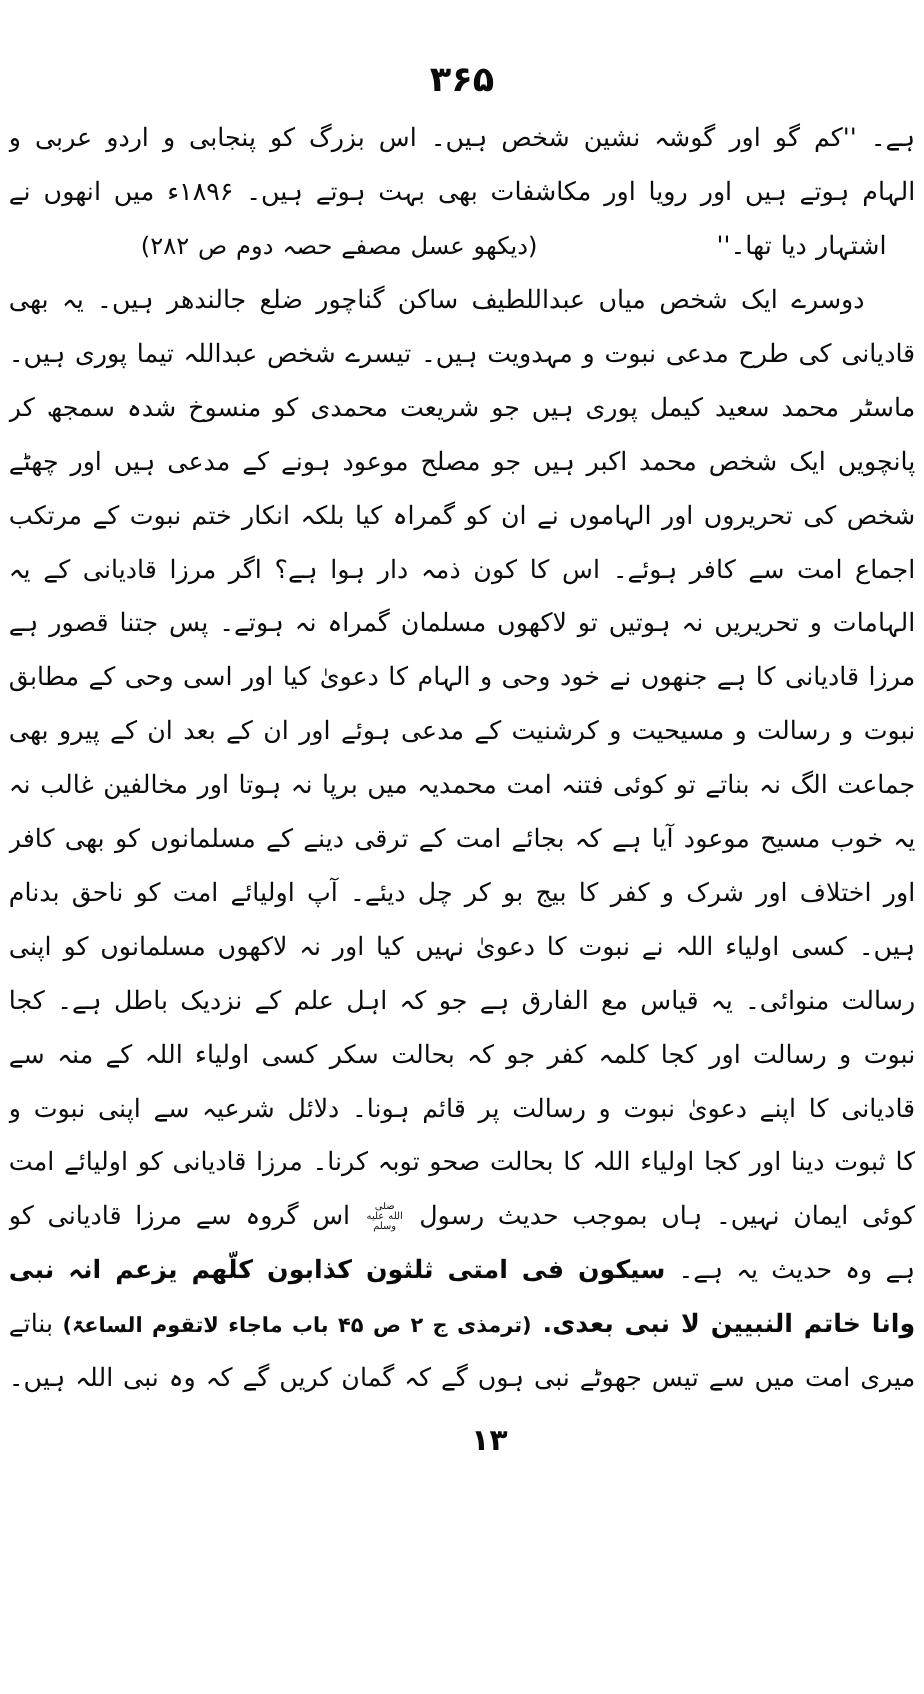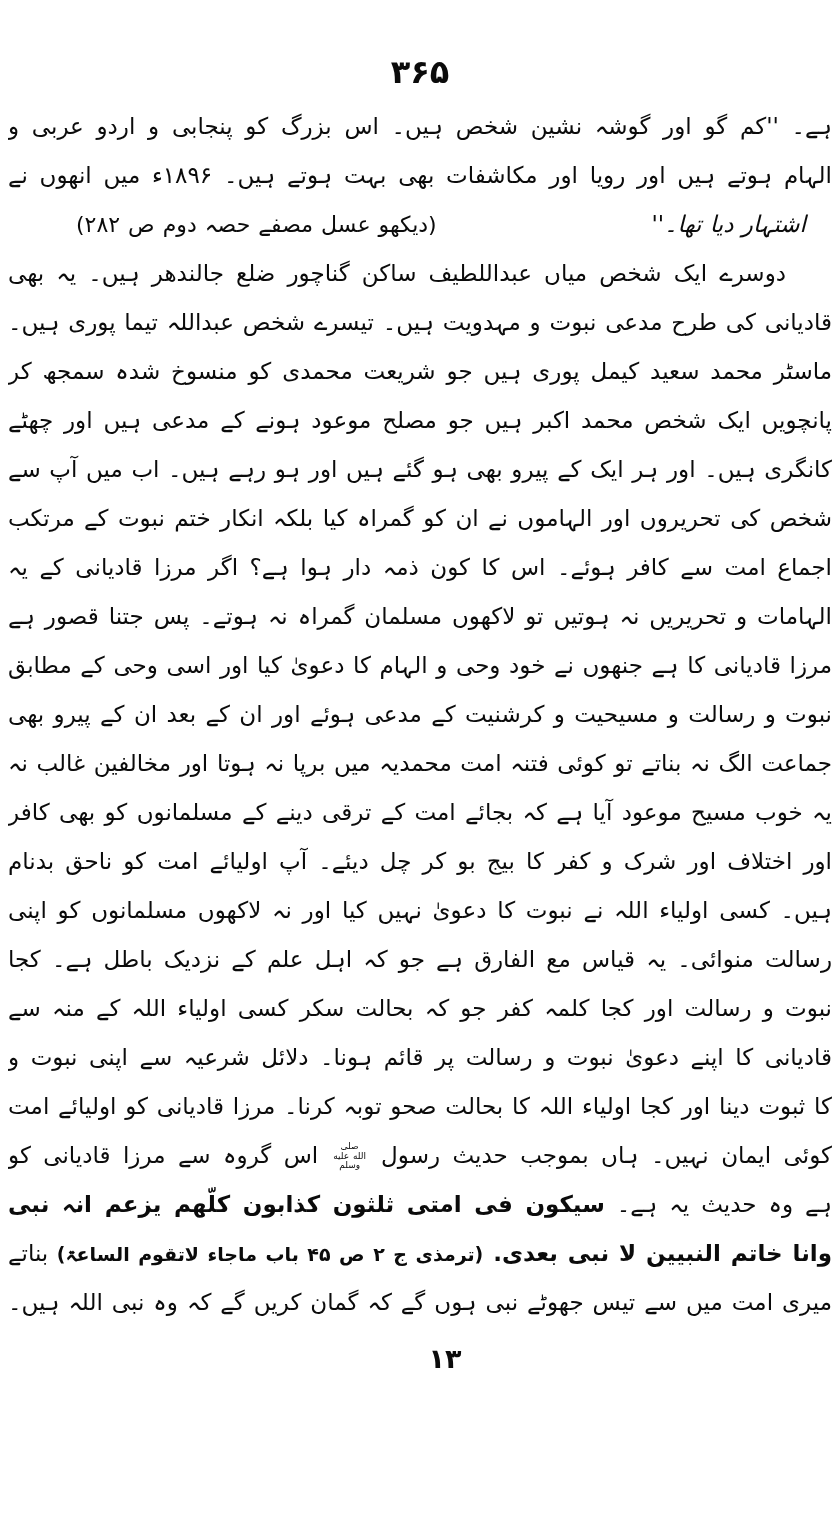--- a/index.html
+++ b/index.html
@@ -37,22 +37,22 @@
     word-spacing:1px;
   }
   .line.indent{padding-right:46px;}
   .line.split{
     display:flex;
     justify-content:space-between;
     align-items:baseline;
     text-align:right;
     text-align-last:auto;
   }
-  .split-right{margin-right:26px;font-style:italic;}
-  .split-ref{margin-left:68px;font-size:22px;}
+  .split-right{margin-right:26px;}
+  .split-ref{margin-left:120px;font-size:22px;}
   .bold{font-weight:700;}
   .small{font-size:19px;font-weight:700;}
   .salla{
     display:inline-block;
     width:34px;
     max-height:40px;
     font-size:9px;
     line-height:1.05;
     vertical-align:middle;
     text-align:center;
@@ -80,21 +80,20 @@
       <div class="line"><span class="">ہے۔ ''کم گو اور گوشہ نشین شخص ہیں۔ اس بزرگ کو پنجابی و اردو عربی و فارسی میں بکثرت</span></div>
       <div class="line"><span class="">الہام ہوتے ہیں اور رویا اور مکاشفات بھی بہت ہوتے ہیں۔ ۱۸۹۶ء میں انھوں نے</span></div>
       <div class="line split">
         <span class="split-right">اشتہار دیا تھا۔''</span>
         <span class="split-ref">(دیکھو عسل مصفے حصہ دوم ص ۲۸۲)</span>
       </div>
       <div class="line indent"><span class="">دوسرے ایک شخص میاں عبداللطیف ساکن گناچور ضلع جالندھر ہیں۔ یہ بھی مرزا</span></div>
       <div class="line"><span class="">قادیانی کی طرح مدعی نبوت و مہدویت ہیں۔ تیسرے شخص عبداللہ تیما پوری ہیں۔ چوتھے</span></div>
       <div class="line"><span class="">ماسٹر محمد سعید کیمل پوری ہیں جو شریعت محمدی کو منسوخ شدہ سمجھ کر ختنہ حرام سمجھتے ہیں۔</span></div>
       <div class="line"><span class="">پانچویں ایک شخص محمد اکبر ہیں جو مصلح موعود ہونے کے مدعی ہیں اور چھٹے قاضی یار محمد</span></div>
-      <div class="line"><span class="">کانگری ہیں۔ اور ہر ایک کے پیرو بھی ہو گئے ہیں اور ہو رہے ہیں۔ اب میں آپ سے</span></div>
       <div class="line"><span class="">شخص کی تحریروں اور الہاموں نے ان کو گمراہ کیا بلکہ انکار ختم نبوت کے مرتکب ہوئے اور</span></div>
       <div class="line"><span class="">اجماع امت سے کافر ہوئے۔ اس کا کون ذمہ دار ہوا ہے؟ اگر مرزا قادیانی کے یہ</span></div>
       <div class="line"><span class="">الہامات و تحریریں نہ ہوتیں تو لاکھوں مسلمان گمراہ نہ ہوتے۔ پس جتنا قصور ہے یہ سب</span></div>
       <div class="line"><span class="">مرزا قادیانی کا ہے جنھوں نے خود وحی و الہام کا دعویٰ کیا اور اسی وحی کے مطابق پہلے خود</span></div>
       <div class="line"><span class="">نبوت و رسالت و مسیحیت و کرشنیت کے مدعی ہوئے اور ان کے بعد ان کے پیرو بھی مدعی</span></div>
       <div class="line"><span class="">جماعت الگ نہ بناتے تو کوئی فتنہ امت محمدیہ میں برپا نہ ہوتا اور مخالفین غالب نہ آتے۔</span></div>
       <div class="line"><span class="">یہ خوب مسیح موعود آیا ہے کہ بجائے امت کے ترقی دینے کے مسلمانوں کو بھی کافر بنا کر</span></div>
       <div class="line"><span class="">اور اختلاف اور شرک و کفر کا بیج بو کر چل دیئے۔ آپ اولیائے امت کو ناحق بدنام کرتے</span></div>
       <div class="line"><span class="">ہیں۔ کسی اولیاء اللہ نے نبوت کا دعویٰ نہیں کیا اور نہ لاکھوں مسلمانوں کو اپنی نبوت و</span></div>
       <div class="line"><span class="">رسالت منوائی۔ یہ قیاس مع الفارق ہے جو کہ اہل علم کے نزدیک باطل ہے۔ کجا دعویٰ</span></div>

